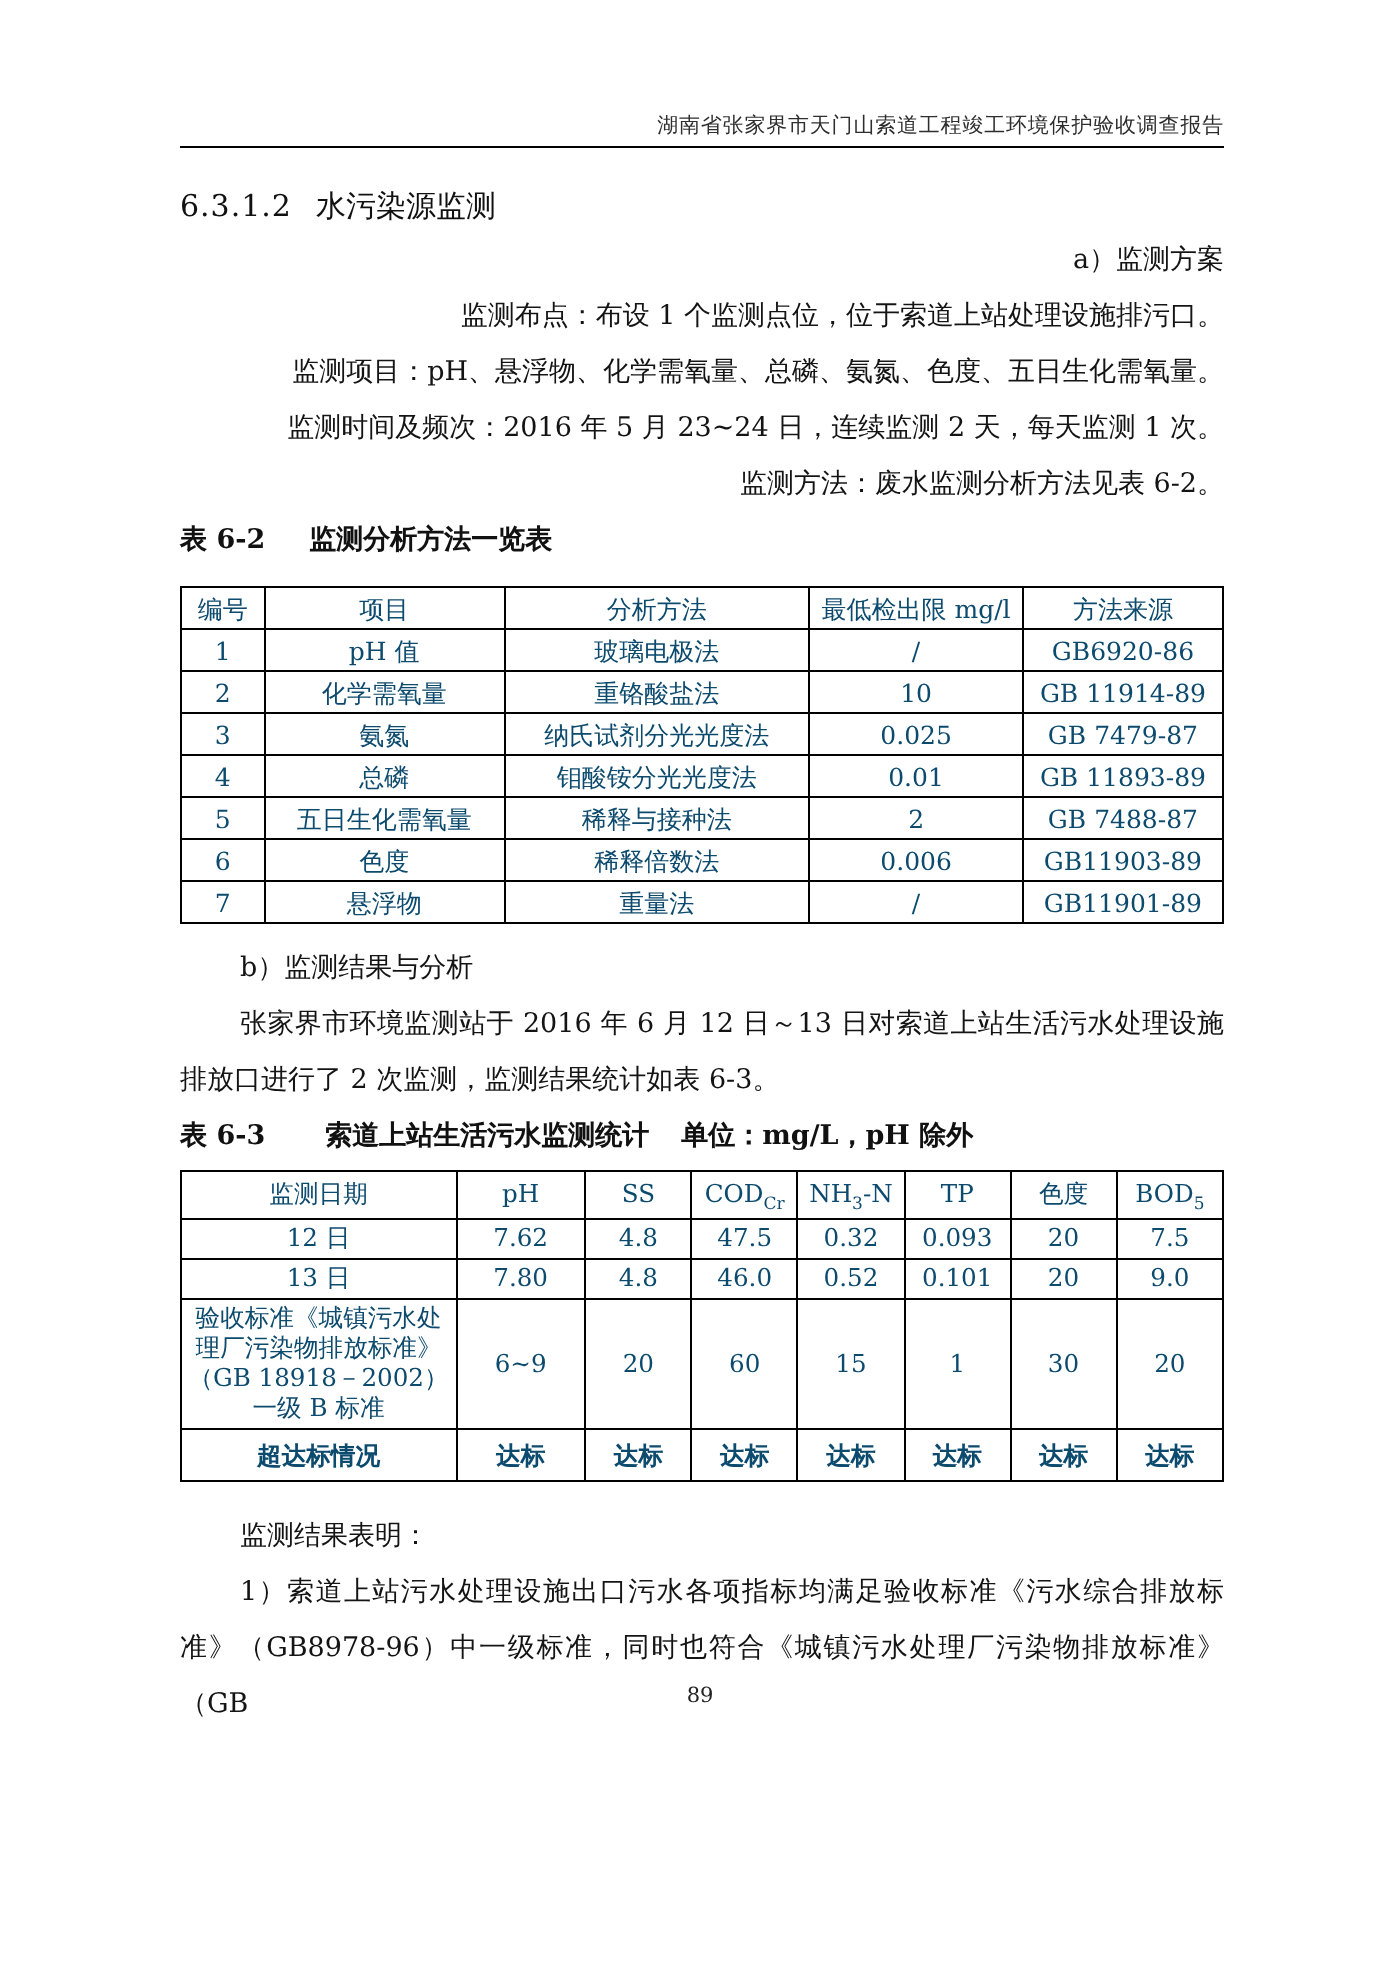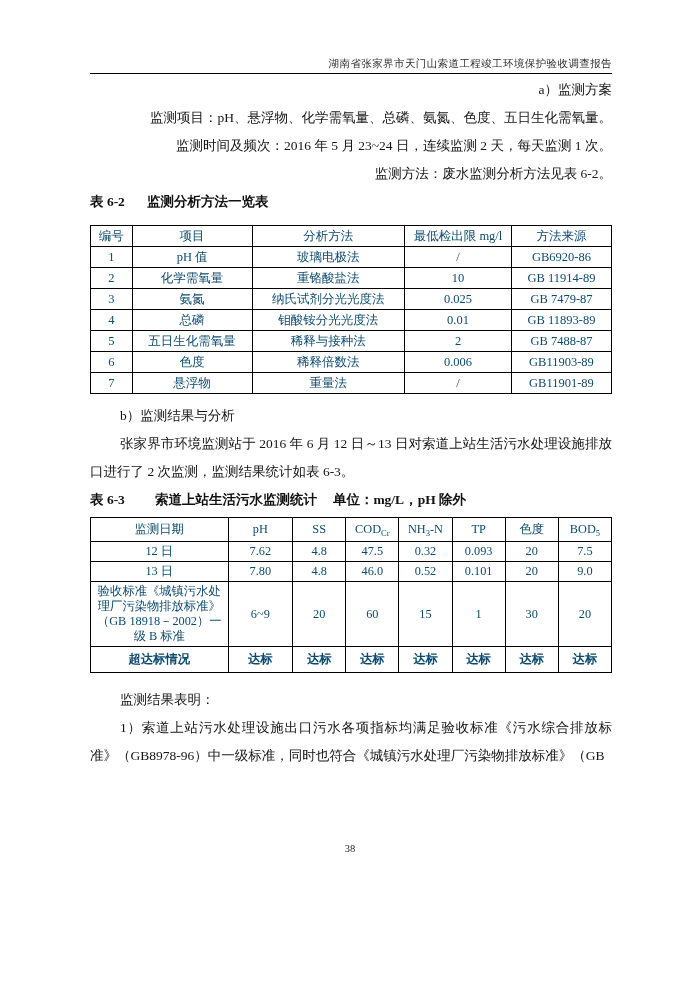--- a/index.html
+++ b/index.html
@@ -10,21 +10,20 @@
     position: relative;
     color: #161616;
     font-family: "DejaVu Serif", "Liberation Serif", serif;
     overflow: hidden;
   }
   .page {
     width: 700px;
     height: 914px;
     padding: 57px 88px 0 90px;
     position: relative;
-    font-family: Liberation Serif, serif;
   }
   
   .doc-header {
     text-align: right;
     font-size: 10.5px;
     letter-spacing: 0.4px;
     color: #2e2e2e;
     line-height: 13px;
     padding-bottom: 3px;
     border-bottom: 1.6px solid #000;
@@ -94,23 +93,27 @@
     color: #222;
   }
 </style>
 </head>
 <body>
 
 <div class="page">
 
   <div class="doc-header">湖南省张家界市天门山索道工程竣工环境保护验收调查报告</div>
 
+  <div class="section-heading">
+    <span class="num">6.3.1.2</span><span>水污染源监测</span>
+  </div>
 
   <div class="part-a">
     <div class="body-line indent">a）监测方案</div>
+    <div class="body-line indent">监测布点：布设 1 个监测点位，位于索道上站处理设施排污口。</div>
     <div class="body-line indent">监测项目：pH、悬浮物、化学需氧量、总磷、氨氮、色度、五日生化需氧量。</div>
     <div class="body-line indent">监测时间及频次：2016 年 5 月 23~24 日，连续监测 2 天，每天监测 1 次。</div>
     <div class="body-line indent">监测方法：废水监测分析方法见表 6-2。</div>
   </div>
 
   <div class="table-caption">
     <span class="cap-label">表 6-2</span><span>监测分析方法一览表</span>
   </div>
 
   <table class="t62">
@@ -257,15 +260,15 @@
           <td>达标</td>
         </tr>
       </tbody>
     </table>
 
   <div class="conclusion">
     <div class="body-line indent">监测结果表明：</div>
     <div class="para indent">1）索道上站污水处理设施出口污水各项指标均满足验收标准《污水综合排放标准》（GB8978-96）中一级标准，同时也符合《城镇污水处理厂污染物排放标准》（GB</div>
   </div>
 
-  <div class="page-number">38</div>
+  <div class="page-number">89</div>
 
 </div>
 
 </body></html>

